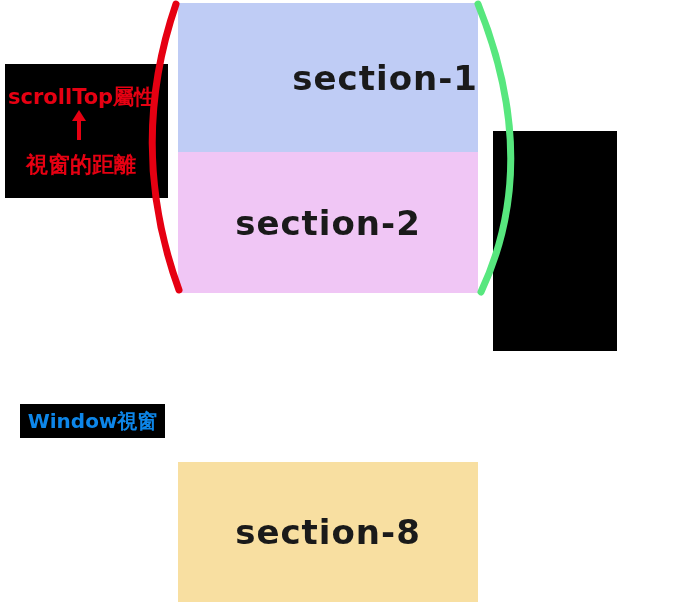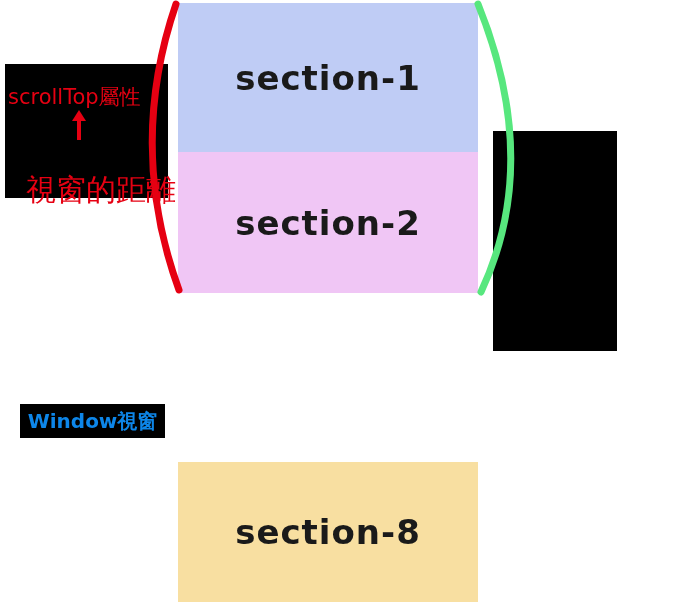--- a/index.html
+++ b/index.html
@@ -51,26 +51,26 @@
     position: absolute;
     left: 5px;
     top: 64px;
     width: 163px;
     height: 134px;
     background: #000;
     z-index: 2;
   }
   .callout-line {
     position: absolute;
-    font-weight: normal;
+    font-weight: bold;
     white-space: nowrap;
   }
   .cl-title { top: 19px; left: 3px;  font-size: 21px; }
   .cl-desc1 { top: 78px; left: 2px;  font-size: 22px; }
-  .cl-desc2 { top: 106px; left: 21px; font-size: 30px; }
+  .cl-desc2 { top: 86px; left: 21px; font-size: 22px; }
   .arrow-up { position: absolute; top: 46px; left: 66px; width: 16px; height: 30px; }
   .arrow-head {
     position: absolute; top: 0; left: 1px;
     width: 0; height: 0;
     border-left: 7px solid transparent;
     border-right: 7px solid transparent;
     border-bottom: 11px solid #e60012;
   }
   .arrow-stem {
     position: absolute; top: 9px; left: 6px;
@@ -125,21 +125,21 @@
     width: 700px; height: 602px;
     z-index: 3;
     pointer-events: none;
   }
 </style>
 </head>
 <body>
 
 <div class="canvas">
 
-  <div class="section-block sec1" style="background-color: rgb(191, 204, 245);">
+  <div class="section-block sec1" style="background-color: rgb(191, 204, 245); justify-content: flex-end;">
     <span class="section-label">section-1</span>
   </div>
 
   <div class="section-block sec2" style="background-color: rgb(240, 198, 245);">
     <span class="section-label">section-2</span>
   </div>
 
   <div class="section-block sec4" style="background-color: rgb(248, 223, 161);">
     <span class="section-label">section-8</span>
   </div>

